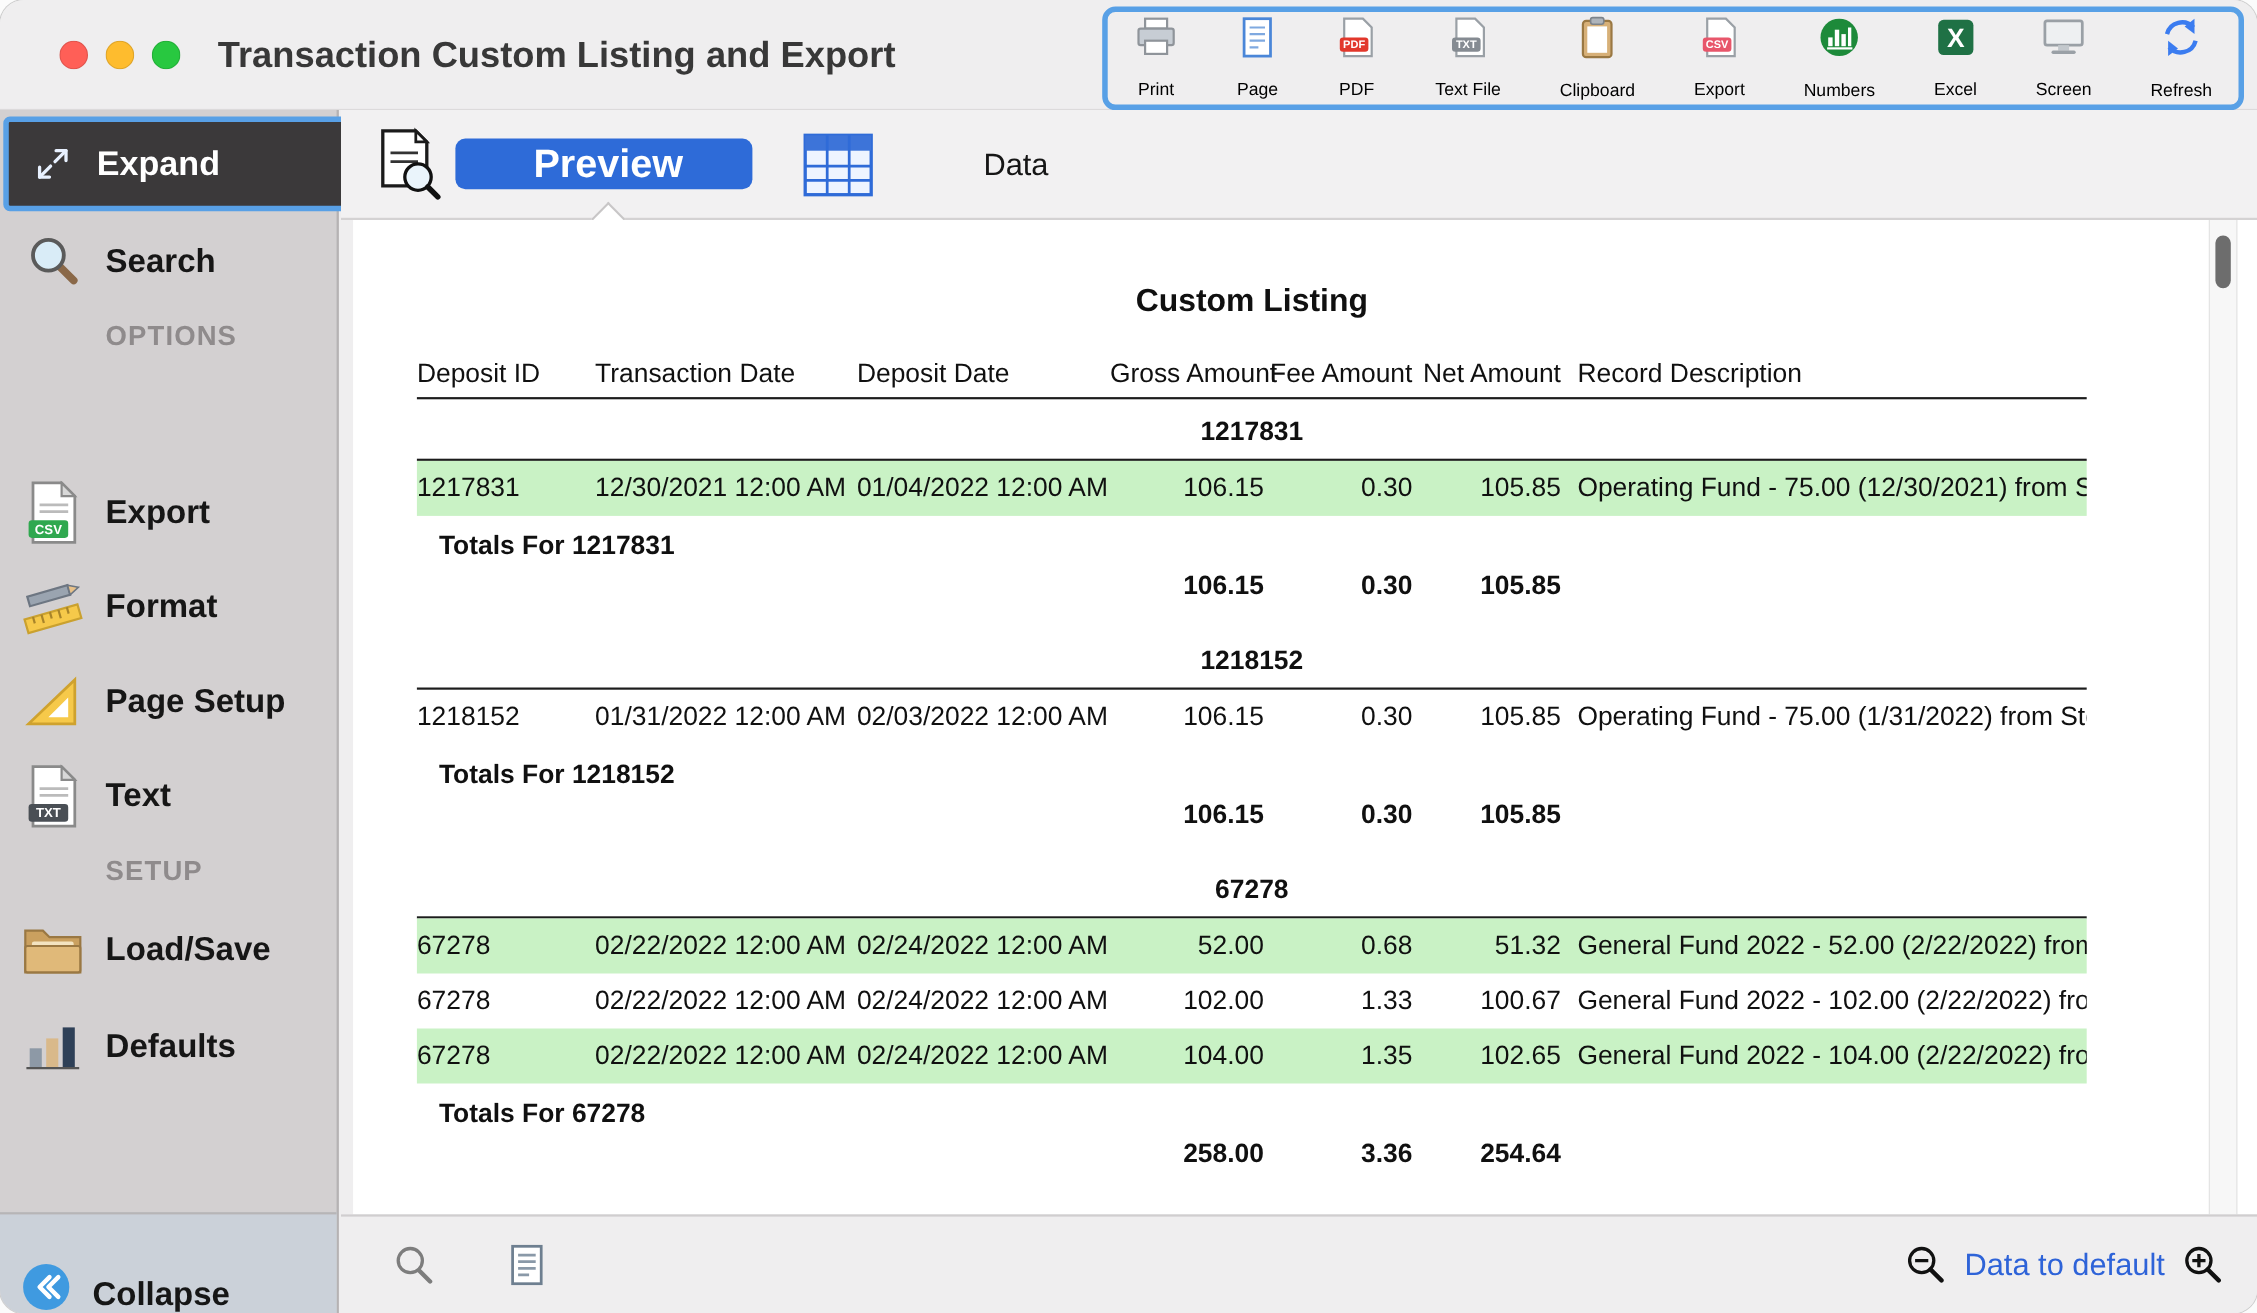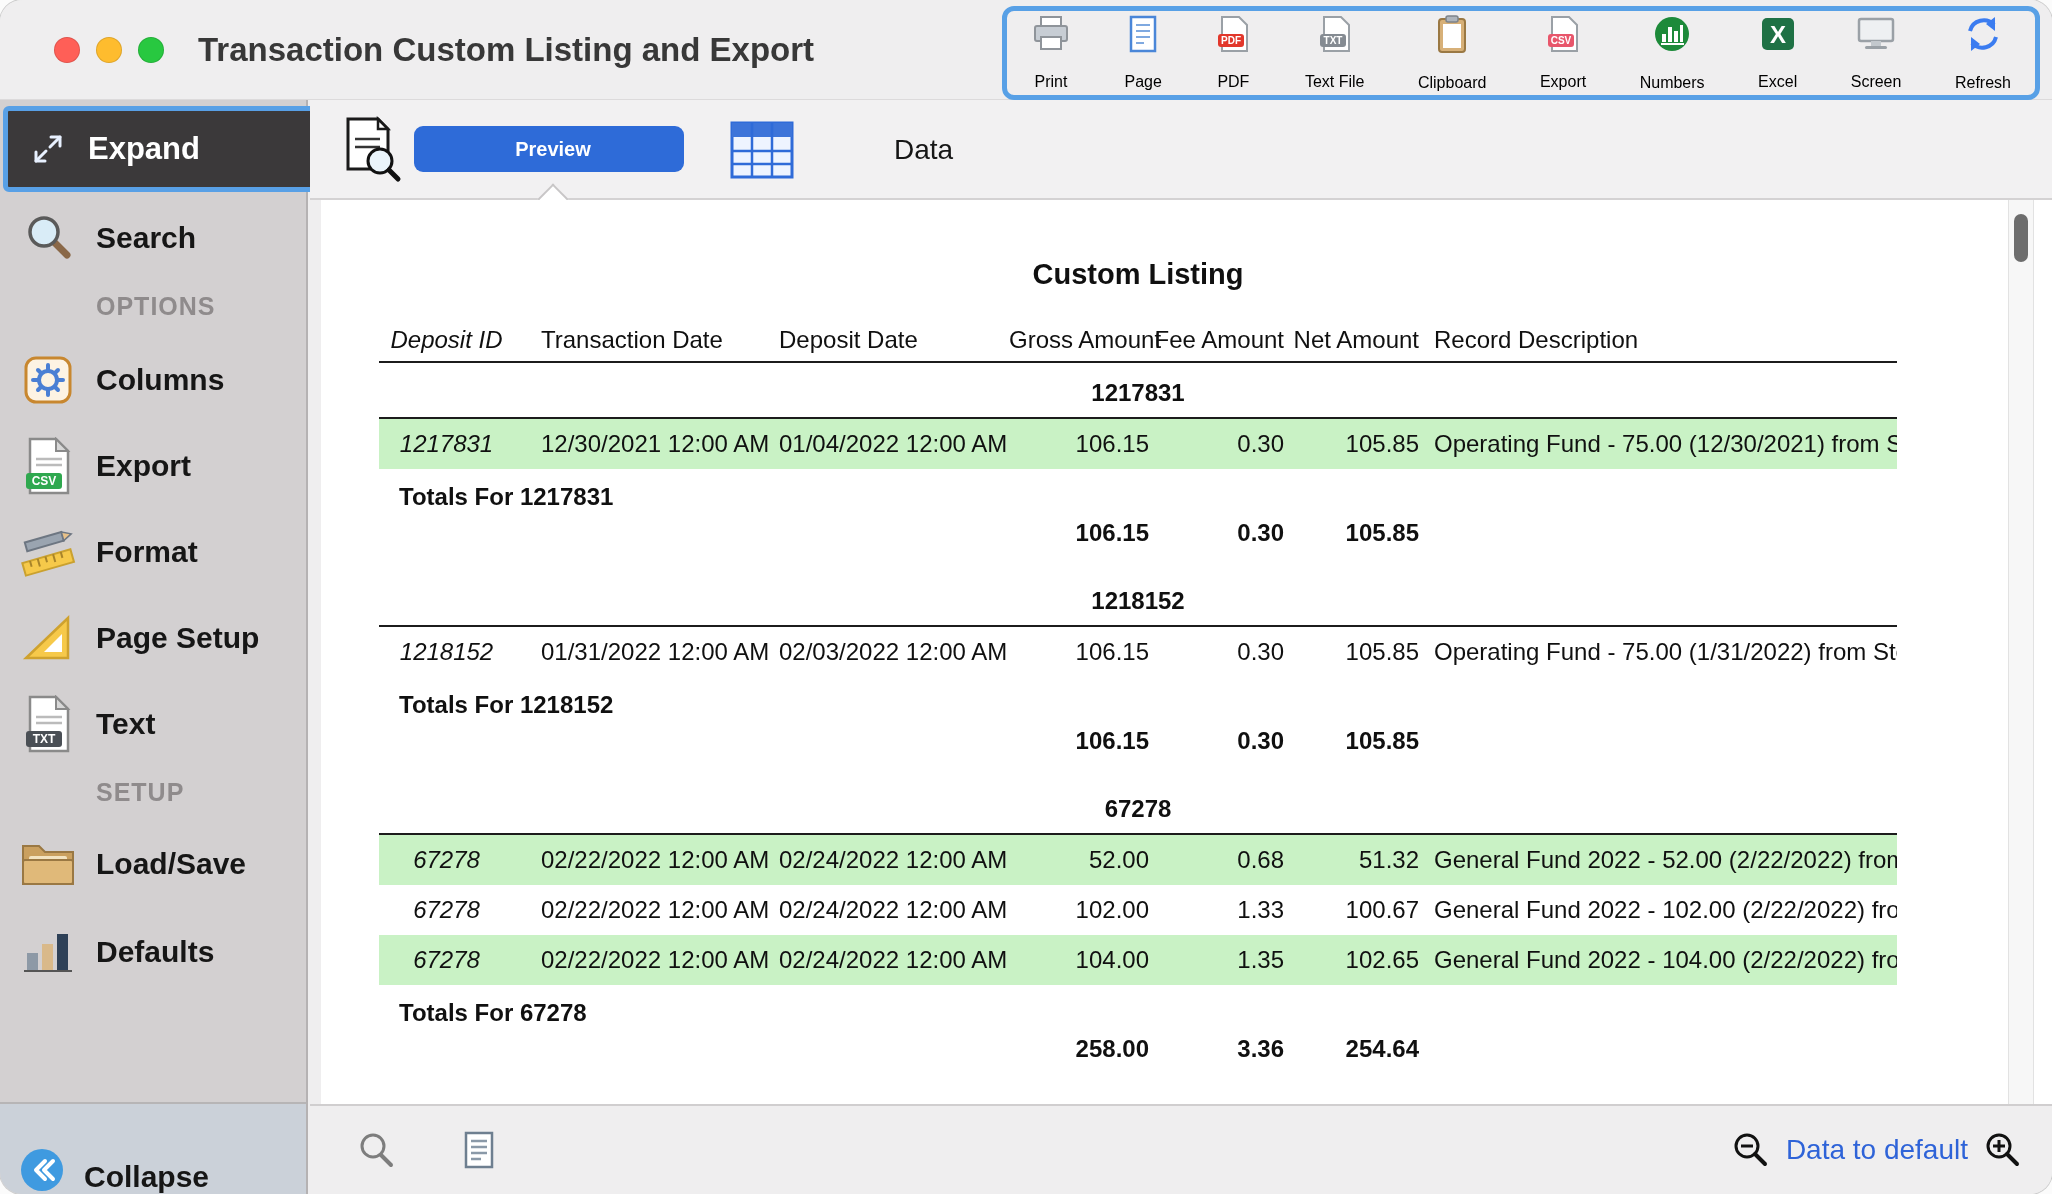--- a/index.html
+++ b/index.html
@@ -39,32 +39,32 @@
   .sidebar-bottom { position:absolute; left:0; right:0; bottom:0; height:92px; background:#cbd1d9;
                     border-top:2px solid #b7b5b6; display:flex; align-items:flex-end; padding-left:18px; gap:18px; cursor:default; }
   .sidebar-bottom .lbl { font-size:30px; font-weight:bold; color:#161616; }
 
   
   .main { position:absolute; left:310px; top:100px; right:0; bottom:0; }
   .tabbar { position:absolute; top:0; left:0; right:0; height:100px; background:#f2f1f2;
             border-bottom:2px solid #d4d2d3; display:flex; align-items:center; }
   .preview-doc { margin-left:30px; }
   .preview-pill { margin-left:12px; width:270px; height:46px; background:#2e6bd8; border:none; border-radius:9px;
-                  color:#fff; font-size:20px; font-weight:bold; font-family:"Liberation Sans",sans-serif; cursor:default;padding-left:14px; }
+                  color:#fff; font-size:36px; font-weight:bold; font-family:"Liberation Sans",sans-serif; cursor:default;padding-left:14px; }
   .caret { position:absolute; left:232px; bottom:-12px; width:22px; height:22px; background:#fff;
            border-left:2px solid #c8c6c7; border-top:2px solid #c8c6c7; transform:rotate(45deg); }
   .data-tab { position:absolute; left:420px; top:0; height:100px; display:flex; align-items:center; gap:100px; cursor:default; }
   .data-tab .lbl { font-size:28px; color:#161616; }
 
   .report-area { position:absolute; top:100px; left:0; right:0; bottom:90px; background:#fff; overflow:hidden;margin-left:11px; }
   .table { width:1518px; margin-left:58px; font-size:24px; color:#101010; }
   .report-title { text-align:center; font-weight:bold; font-size:29px; margin-top:58px; height:35px; }
   .row { display:grid; grid-template-columns:150px 240px 240px 140px 135px 135px 1fr; align-items:center; }
   .c { white-space:nowrap; }
-  .c1 { text-align:center; padding-right:15px;font-style:italic; }
+  .c1 { text-align:left; padding-right:15px; }
   .c2 { padding-left:12px; }
   .c3 { padding-left:10px; }
   .c4,.c5,.c6 { text-align:right; }
   .c7 { padding-left:15px; overflow:hidden; }
   .g4 { grid-column:4; } .g5 { grid-column:5; } .g6 { grid-column:6; }
   .header-row { height:42px; margin-top:26px; }
   .hr { border-top:2px solid #1c1c1c; height:0; }
   .group { margin-top:24px; }
   .group.first { margin-top:6px; }
   .group-id { text-align:center; font-weight:bold; height:48px; line-height:48px; }
@@ -228,35 +228,20 @@
         <svg width="54" height="54" viewBox="0 0 54 54">
             <line x1="33" y1="31" x2="46" y2="44" stroke="#8a6848" stroke-width="7" stroke-linecap="round"></line>
             <circle cx="23" cy="21" r="14" fill="#d9ecf7" stroke="#5a5a5a" stroke-width="3.5"></circle>
           </svg>
       </span>
       <span class="lbl">Search</span>
     </div>
 
     <div class="side-heading" style="top:192px;">OPTIONS</div>
 
-    <div class="side-item" style="top:244px; height:72px;">
-      <span class="ic">
-        <svg width="56" height="56" viewBox="0 0 56 56">
-            <rect x="6" y="6" width="44" height="44" rx="10" fill="#fdf3e3" stroke="#c8872f" stroke-width="3"></rect>
-            <g stroke="#4a7fd4" stroke-width="4" stroke-linecap="round">
-              <line x1="28" y1="13" x2="28" y2="43"></line>
-              <line x1="13" y1="28" x2="43" y2="28"></line>
-              <line x1="18" y1="18" x2="38" y2="38"></line>
-              <line x1="38" y1="18" x2="18" y2="38"></line>
-            </g>
-            <circle cx="28" cy="28" r="9" fill="#fdf3e3" stroke="#4a7fd4" stroke-width="4"></circle>
-          </svg>
-      </span>
-      <span class="lbl">Columns</span>
-    </div>
 
     <div class="side-item" style="top:330px; height:72px;">
       <span class="ic">
         <svg width="52" height="58" viewBox="0 0 52 58">
             <path d="M8 2 h26 l12 12 v42 H8 Z" fill="#fff" stroke="#8a8a8a" stroke-width="2.5"></path>
             <path d="M34 2 l12 12 h-12 Z" fill="#d8d8d8" stroke="#8a8a8a" stroke-width="2"></path>
             <line x1="14" y1="22" x2="40" y2="22" stroke="#bbb" stroke-width="2.5"></line>
             <line x1="14" y1="28" x2="40" y2="28" stroke="#bbb" stroke-width="2.5"></line>
             <rect x="4" y="36" width="36" height="16" rx="3" fill="#2fa84f"></rect>
             <text x="22" y="48" font-size="12" font-weight="bold" fill="#fff" text-anchor="middle">CSV</text>

